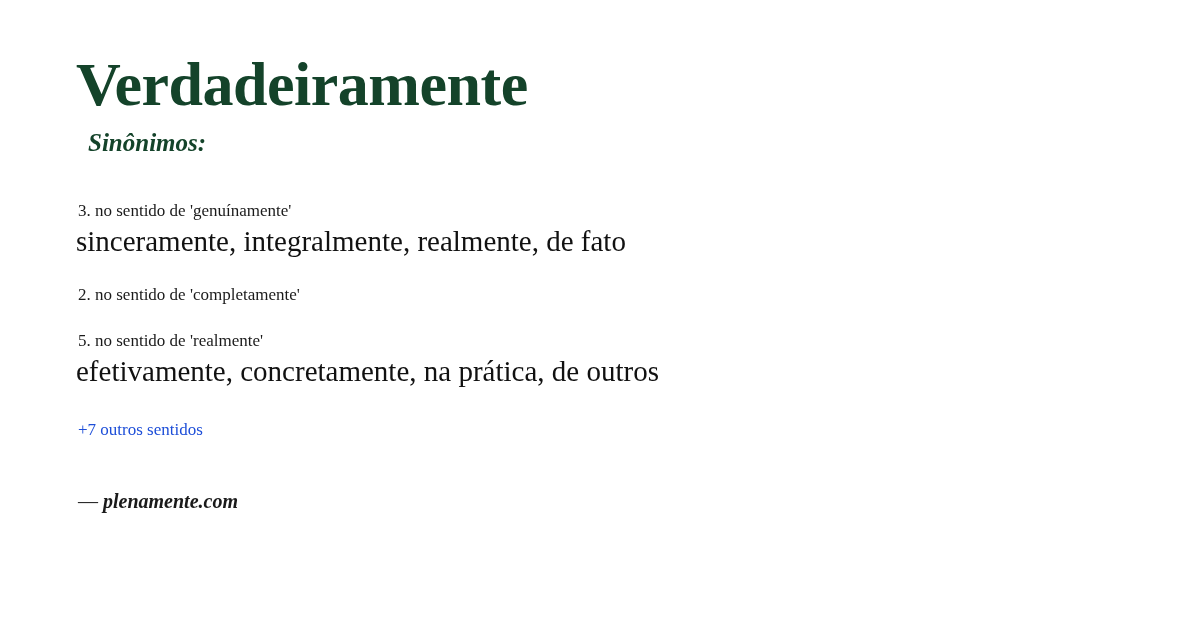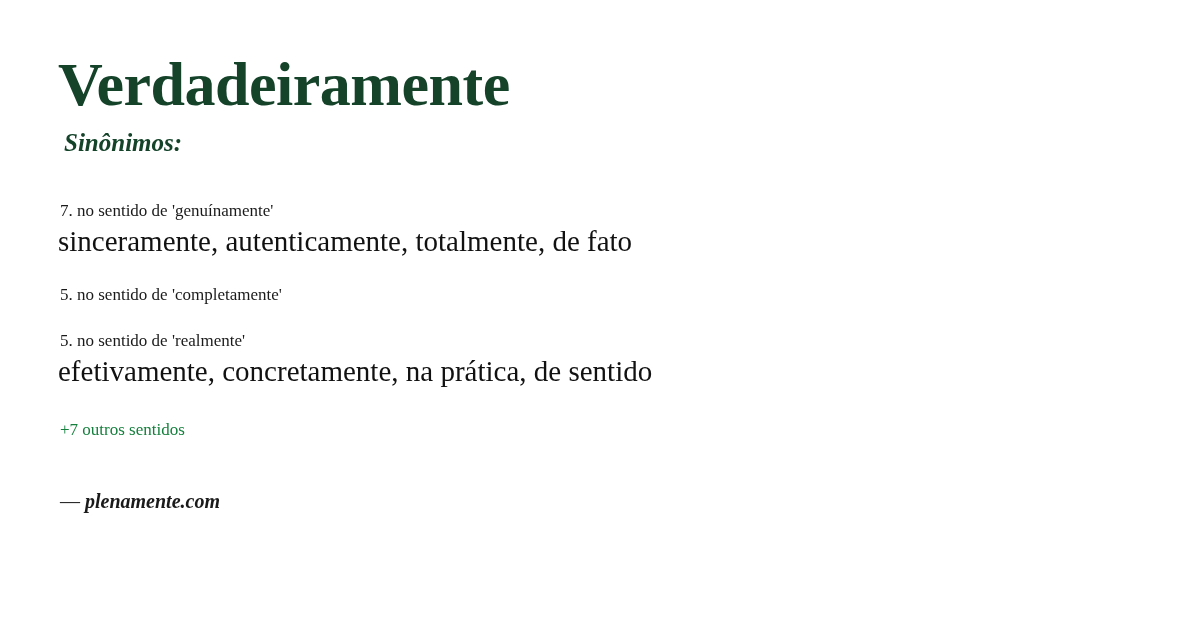--- a/index.html
+++ b/index.html
@@ -11,38 +11,38 @@
     height: 628px;
     background: #ffffff;
     font-family: "Liberation Serif", serif;
     overflow: hidden;
   }
   .page {
     position: relative;
     width: 1200px;
     height: 520px;
     box-sizing: border-box;
-    padding: 52px 140px 0 58px;
+    padding: 52px 140px 0 76px;
   }
   .headword {
     font-family: "Liberation Serif", serif;
     font-size: 62px;
     font-weight: bold;
     color: #14432a;
     line-height: 1.05;
     margin: 0;
     letter-spacing: -0.5px;
   }
   .subtitle {
     font-family: "Liberation Serif", serif;
     font-size: 25px;
     font-weight: bold;
     font-style: italic;
     color: #14432a;
-    margin: 12px 0 0 6px;
+    margin: 12px 0 0 12px;
   }
   .senses {
     margin-top: 44px;
   }
   .sense {
     margin-bottom: 26px;
   }
   .sense-label {
     font-family: "Liberation Serif", serif;
     font-size: 17px;
@@ -52,21 +52,21 @@
   .sense-words {
     font-family: "Liberation Serif", serif;
     font-size: 29px;
     color: #111111;
     margin: 0;
     line-height: 1.25;
   }
   .more {
     font-family: "Liberation Serif", serif;
     font-size: 17px;
-    color: #15803d;
+    color: #1d4ed8;
     margin: 30px 0 0 2px;
   }
   .source {
     font-family: "Liberation Serif", serif;
     font-size: 20px;
     font-style: italic;
     font-weight: bold;
     color: #1a1a1a;
     margin: 50px 0 0 2px;
   }
@@ -80,31 +80,31 @@
 
 <div class="page">
 
   <h1 class="headword">Verdadeiramente</h1>
 
   <div class="subtitle">Sinônimos:</div>
 
   <div class="senses">
 
     <div class="sense">
-      <div class="sense-label">7. no sentido de 'genuínamente'</div>
-      <div class="sense-words">sinceramente, autenticamente, totalmente, de fato</div>
+      <div class="sense-label">3. no sentido de 'genuínamente'</div>
+      <div class="sense-words">sinceramente, integralmente, realmente, de fato</div>
     </div>
 
     <div class="sense">
-      <div class="sense-label">5. no sentido de 'completamente'</div>
+      <div class="sense-label">2. no sentido de 'completamente'</div>
     </div>
 
     <div class="sense">
       <div class="sense-label">5. no sentido de 'realmente'</div>
-      <div class="sense-words">efetivamente, concretamente, na prática, de sentido</div>
+      <div class="sense-words">efetivamente, concretamente, na prática, de outros</div>
     </div>
 
   </div>
 
   <div class="more">+7 outros sentidos</div>
 
   <div class="source">
     <span class="dash">—</span>
     <span>plenamente.com</span>
   </div>

